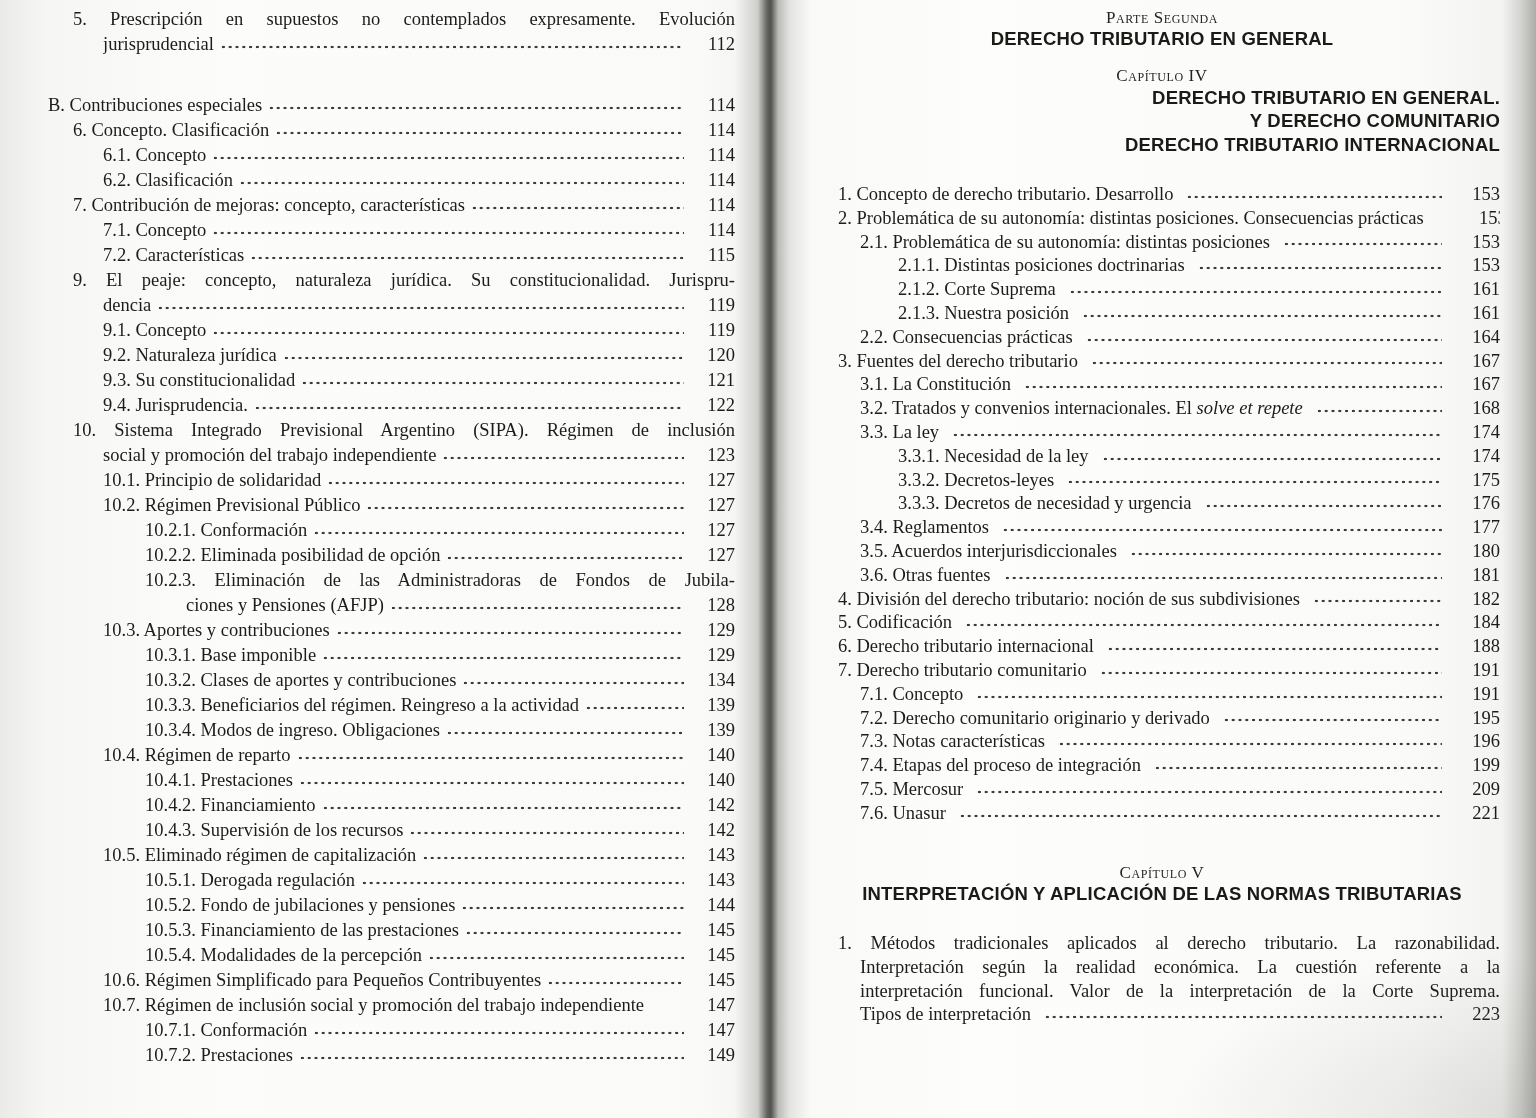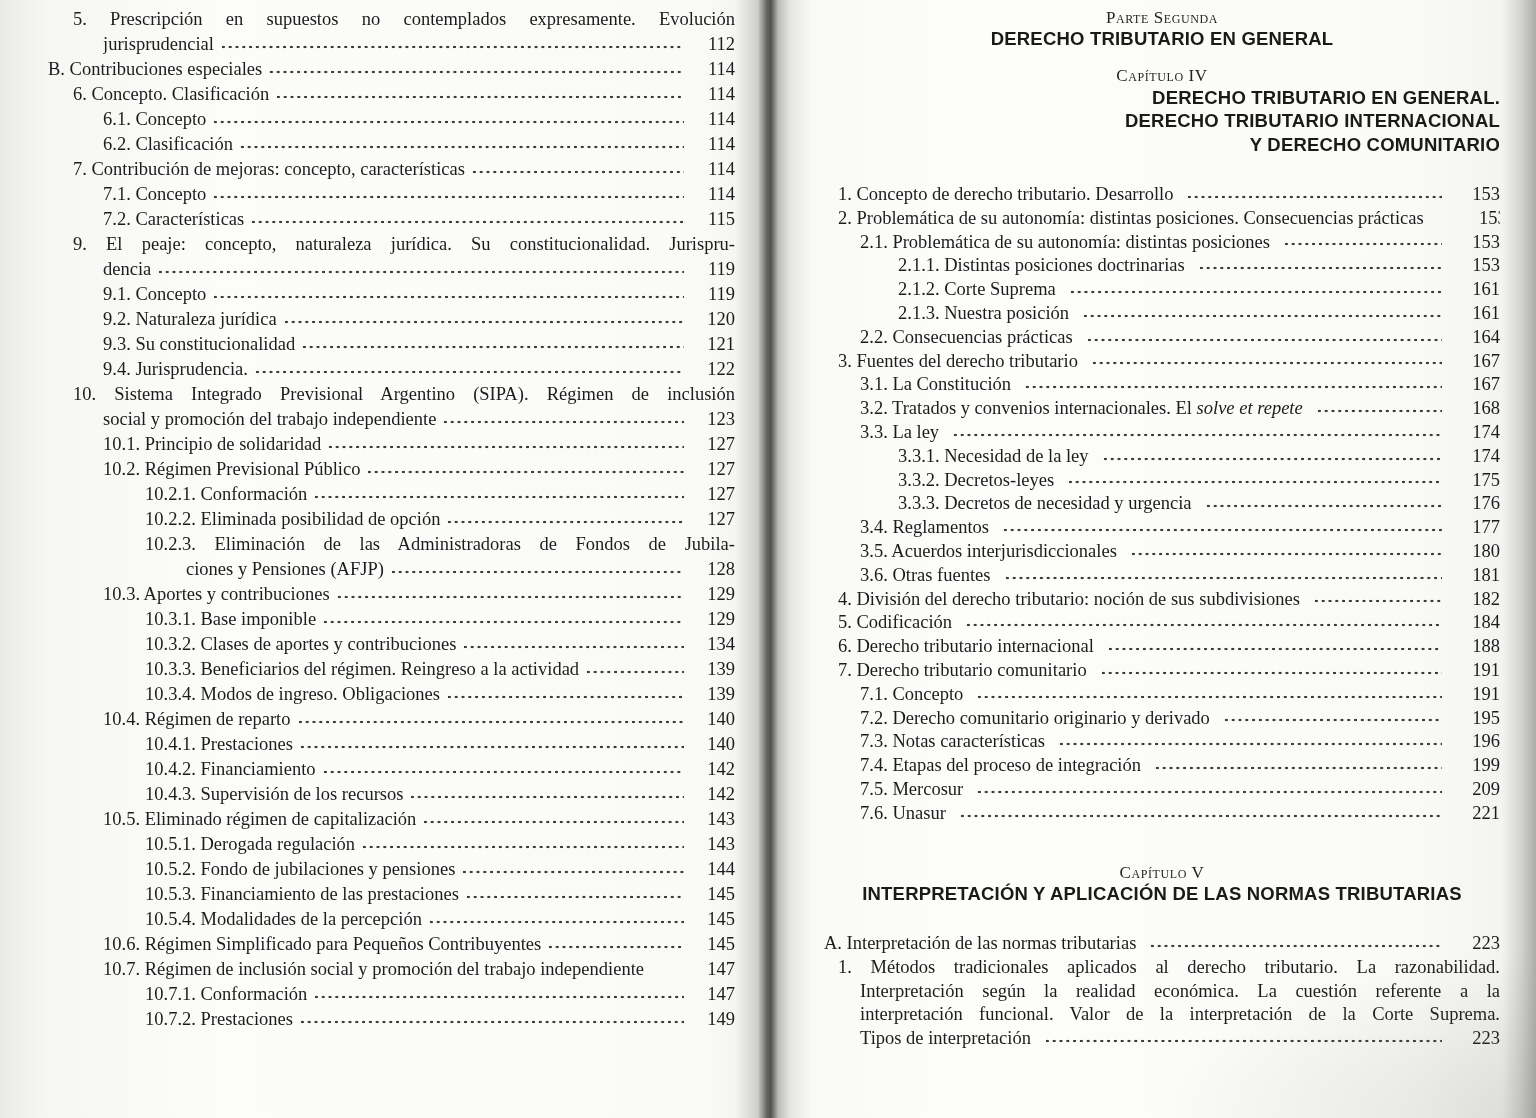--- a/index.html
+++ b/index.html
@@ -48,21 +48,21 @@
   
   .toc-row{
     display:flex;align-items:baseline;
     font-size:18.5px;line-height:25px;min-height:25px;
     overflow:hidden;
   }
   .page-right .toc-row{font-size:18.5px;line-height:23.8px;min-height:23.8px;gap:7px;}
   .toc-text{white-space:nowrap;flex:0 0 auto;}
   .toc-text.just{flex:1 1 auto;white-space:normal;text-align:justify;text-align-last:justify;}
   .toc-text i{font-style:italic;}
-  .ind-0{margin-left:0;}
+  .ind-0{margin-left:0;margin-top:36px;}
   .ind-1{margin-left:var(--i1);}
   .ind-2{margin-left:var(--i2);}
   .ind-3{margin-left:var(--i3);}
   .ind-4{margin-left:var(--i4);}
   .leader{
     flex:1 1 auto;align-self:stretch;
     margin:0 5px 0 6px;
     background-image:radial-gradient(circle,#3c3c3c 1.15px,rgba(0,0,0,0) 1.55px);
     background-size:6.8px 10px;
     background-repeat:repeat-x;
@@ -295,22 +295,22 @@
   </div>
 
   <div class="page page-right">
     <div class="running-head">
       <div class="sc">Parte Segunda</div>
       <div class="bold-title">DERECHO TRIBUTARIO EN GENERAL</div>
     </div>
     <div class="chap4">
       <div class="sc">Capítulo IV</div>
       <div class="bold-title">DERECHO TRIBUTARIO EN GENERAL.</div>
+      <div class="bold-title">Y DERECHO COMUNITARIO</div>
       <div class="bold-title">DERECHO TRIBUTARIO INTERNACIONAL</div>
-      <div class="bold-title">Y DERECHO COMUNITARIO</div>
     </div>
     <div class="toc toc-r1">
         <div class="toc-row ind-1">
           <span class="toc-text"><span>1. Concepto de derecho tributario. Desarrollo</span></span>
           <span class="leader"></span>
           <span class="pg">153</span>
         </div>
         <div class="toc-row ind-1">
           <span class="toc-text"><span>2. Problemática de su autonomía: distintas posiciones. Consecuencias prácticas</span></span>
           <span class="leader nodots"></span>
@@ -440,25 +440,20 @@
           <span class="toc-text"><span>7.6. Unasur</span></span>
           <span class="leader"></span>
           <span class="pg">221</span>
         </div>
       </div>
     <div class="chap5">
       <div class="sc">Capítulo V</div>
       <div class="bold-title">INTERPRETACIÓN Y APLICACIÓN DE LAS NORMAS TRIBUTARIAS</div>
     </div>
     <div class="toc toc-r2">
-        <div class="toc-row ind-0">
-          <span class="toc-text"><span>A. Interpretación de las normas tributarias</span></span>
-          <span class="leader"></span>
-          <span class="pg">223</span>
-        </div>
         <div class="toc-row ind-1">
           <span class="toc-text just"><span>1. Métodos tradicionales aplicados al derecho tributario. La razonabilidad.</span></span>
         </div>
         <div class="toc-row ind-2">
           <span class="toc-text just"><span>Interpretación según la realidad económica. La cuestión referente a la</span></span>
         </div>
         <div class="toc-row ind-2">
           <span class="toc-text just"><span>interpretación funcional. Valor de la interpretación de la Corte Suprema.</span></span>
         </div>
         <div class="toc-row ind-2">

